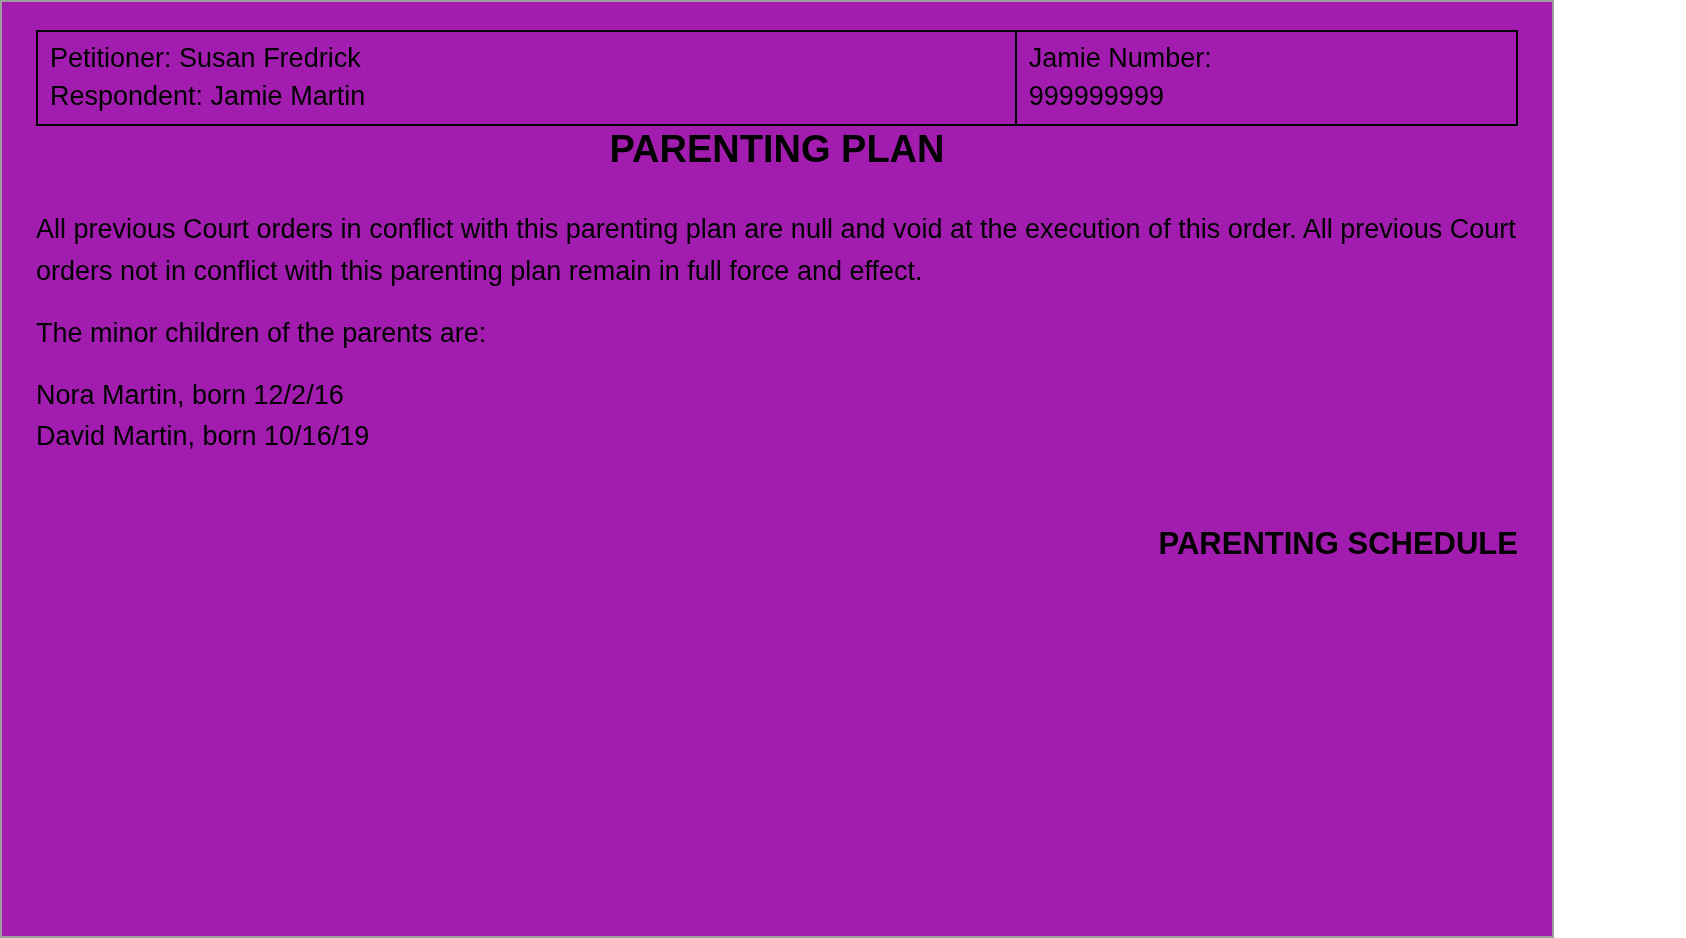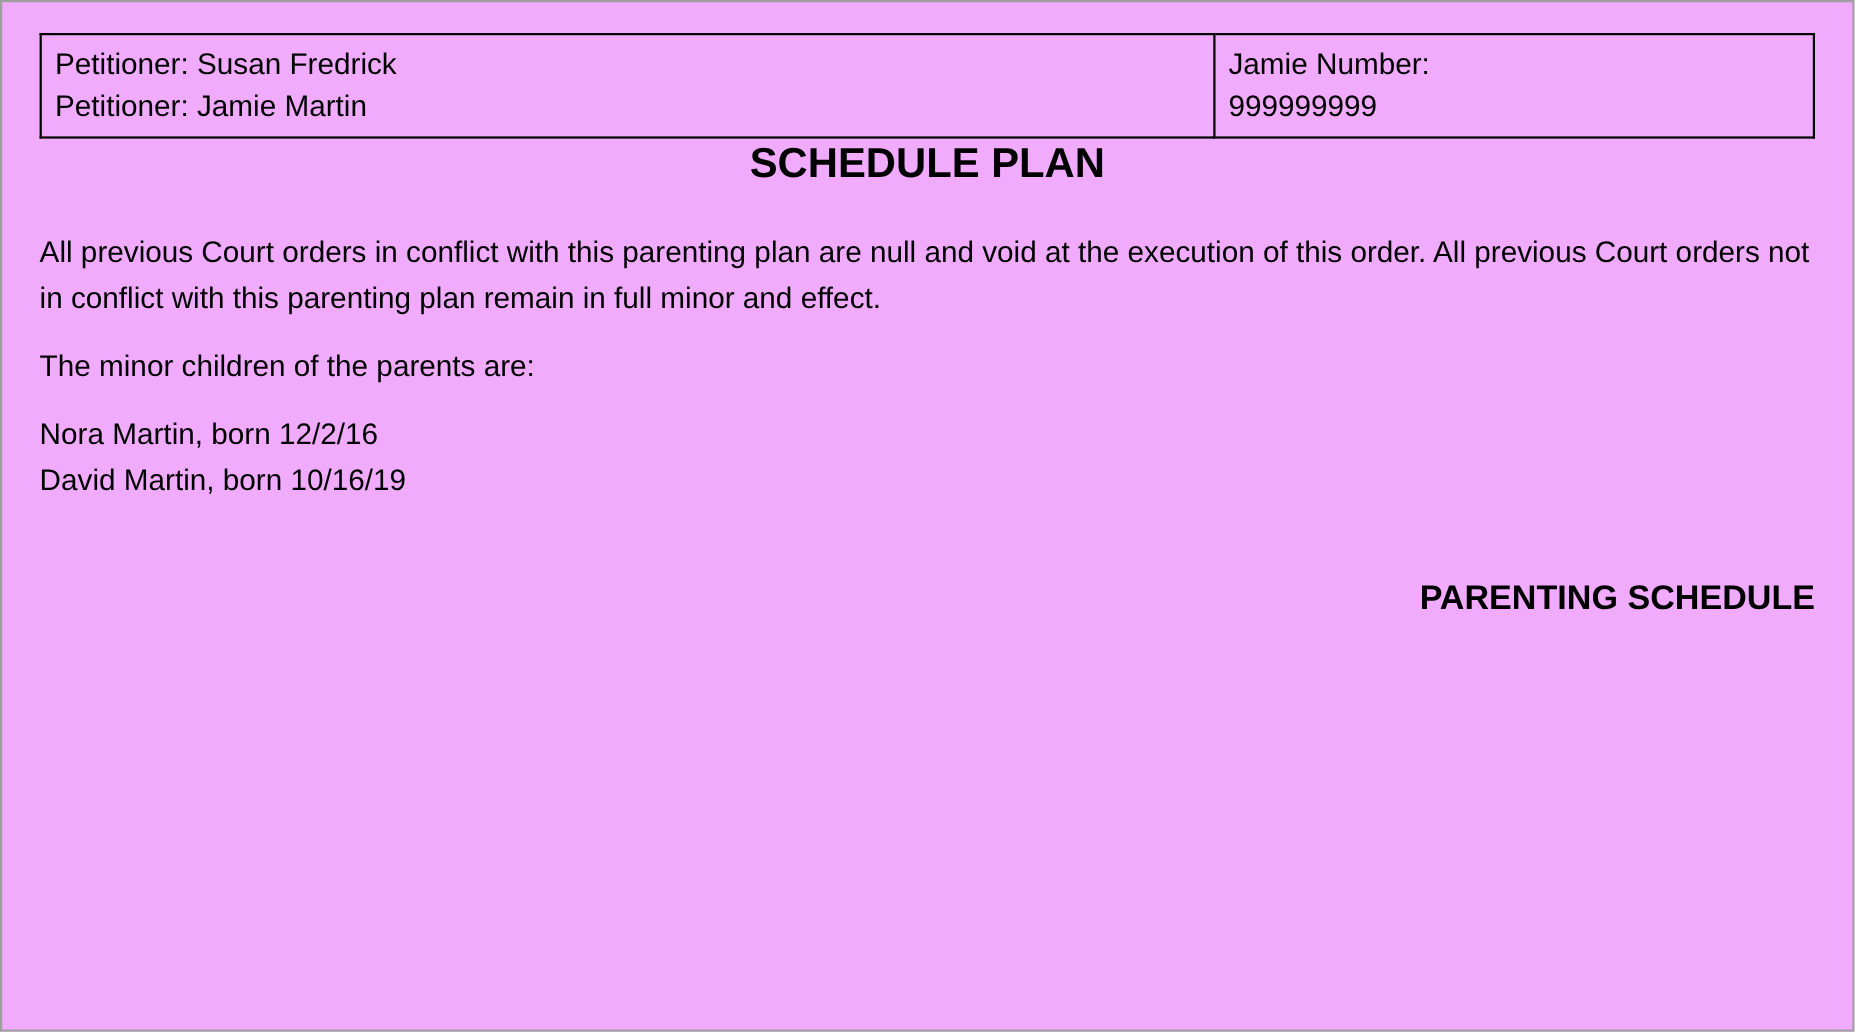--- a/index.html
+++ b/index.html
@@ -2,24 +2,24 @@
 <html><head>
 <meta charset="utf-8">
 <style>
   html, body {
     margin: 0;
     padding: 0;
     background: #ffffff;
   }
   .frame {
     box-sizing: border-box;
-    width: 1686px;
+    width: 1554px;
     height: 938px;
     border: 2px solid #9e9e9e;
-    background: #f0abfc;
+    background: #a21caf;
     overflow: hidden;
   }
   .doc {
     box-sizing: border-box;
     padding: 28px 34px 0 34px;
     font-family: "Liberation Sans", "DejaVu Sans", sans-serif;
     font-size: 27px;
     color: #000000;
     line-height: 1.55;
   }
@@ -67,33 +67,33 @@
 <body>
 
 <div class="frame">
   <div class="doc">
 
     <table class="caption-box">
       <tbody>
           <tr>
         <td class="parties-cell">
           <div class="cell-line">Petitioner: Susan Fredrick</div>
-          <div class="cell-line">Petitioner: Jamie Martin</div>
+          <div class="cell-line">Respondent: Jamie Martin</div>
         </td>
         <td class="case-cell">
           <div class="cell-line">Jamie Number:</div>
           <div class="cell-line">999999999</div>
         </td>
       </tr>
     </tbody>
       </table>
 
-    <h1 class="doc-title">SCHEDULE PLAN</h1>
+    <h1 class="doc-title">PARENTING PLAN</h1>
 
-    <p>All previous Court orders in conflict with this parenting plan are null and void at the execution of this order. All previous Court orders not in conflict with this parenting plan remain in full minor and effect.</p>
+    <p>All previous Court orders in conflict with this parenting plan are null and void at the execution of this order. All previous Court orders not in conflict with this parenting plan remain in full force and effect.</p>
 
     <p>The minor children of the parents are:</p>
 
     <p>
       <span>Nora Martin, born 12/2/16</span><br>
       <span>David Martin, born 10/16/19</span>
     </p>
 
 
     <h2 class="schedule-heading">PARENTING SCHEDULE</h2>

